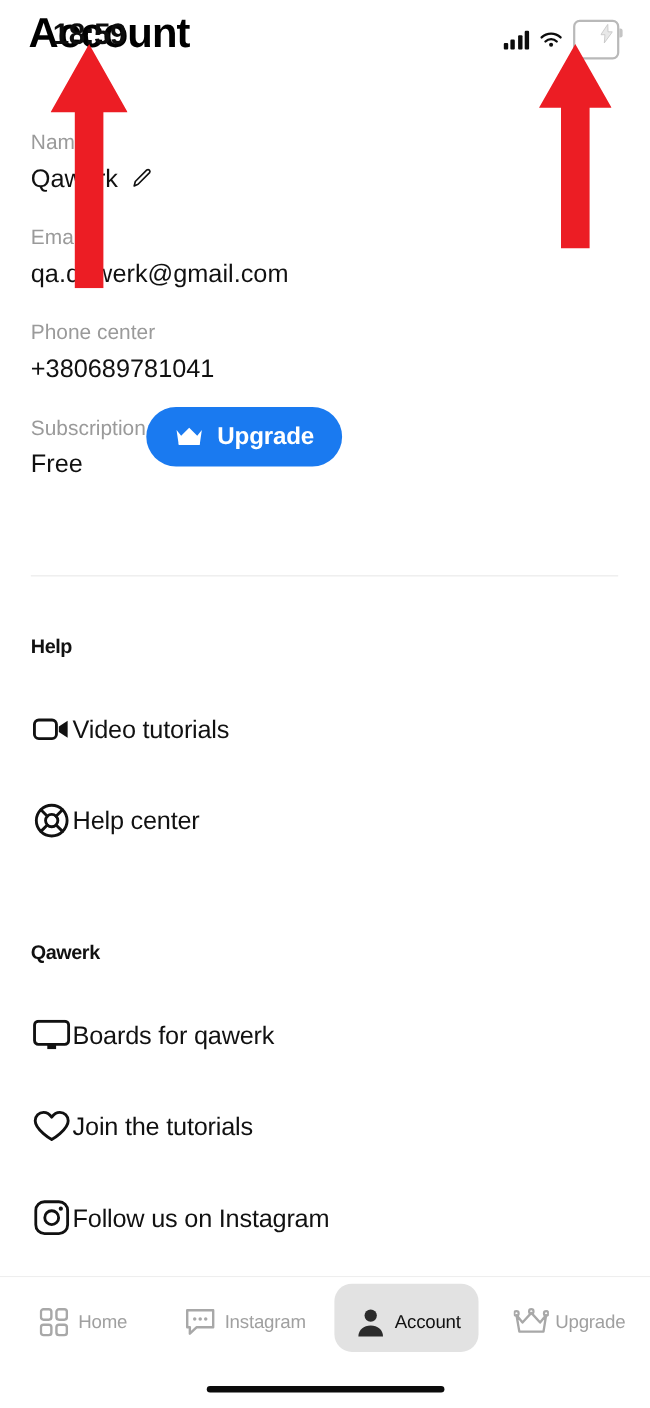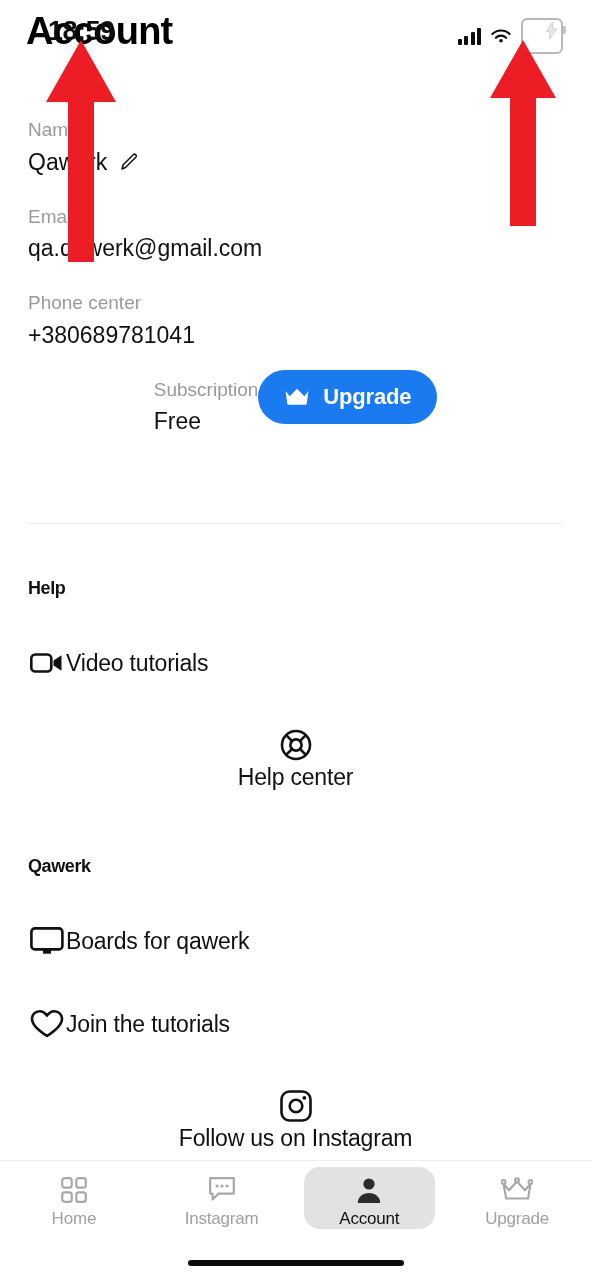--- a/index.html
+++ b/index.html
@@ -66,21 +66,21 @@
     font-size:19px; color:#9a9a9a; font-weight:400;
     line-height:1.25; margin-bottom:6px;
   }
   .field-value {
     font-size:23px; color:#111; font-weight:400; line-height:1.25;
     display:flex; align-items:center; gap:12px;
   }
   .edit-pencil { width:20px; height:20px; flex:none; }
 
   .sub-row {
-    display:flex; align-items:flex-start; justify-content:center;
+    display:flex; align-items:flex-start; justify-content:flex-start;
   }
   .upgrade-btn {
     display:flex; align-items:center; justify-content:center; gap:13px;
     background:#1a7af0; color:#fff; border:none; cursor:pointer;
     border-radius:27px; padding:0 26px; height:54px;
     margin-top:-8px;
   }
   .upgrade-btn .label {
     font-size:22px; font-weight:700; color:#fff; letter-spacing:-0.2px;
   }
@@ -96,40 +96,40 @@
   .section-help { top:578px; }
   .section-general { top:856px; }
   .section-title {
     font-size:18px; font-weight:700; color:#111;
     letter-spacing:-0.4px; margin-bottom:44px;
   }
   .menu-item {
     display:flex; align-items:center; 
     height:40px; margin-bottom:43px; cursor:pointer;
   }
-  .menu-item:last-child { margin-bottom:0;flex-direction:column; }
+  .menu-item:last-child { margin-bottom:0; }
   .menu-icon {
     width:38px; height:38px; flex:none;
     display:flex; align-items:center; justify-content:center;
   }
   .menu-label { font-size:23px; color:#111; font-weight:400; letter-spacing:-0.2px; }
 
   
   .arrow { position:absolute; z-index:8; pointer-events:none; }
   .arrow-left { left:46px; top:40px; width:70px; height:222px; }
   .arrow-right { left:490px; top:40px; width:66px; height:186px; }
 
   
   .bottom-nav {
     position:absolute; left:0; bottom:0; width:591px; height:120px;
     background:#fff; border-top:1px solid #eeeeee;
     display:flex; align-items:flex-start; z-index:6;
   }
   .nav-item {
-    flex:1; display:flex; flex-direction:column; align-items:center;
+    flex:1; display:flex; flex-direction:row; align-items:center;
     justify-content:center; gap:5px; padding-top:8px; cursor:pointer;
     border-radius:16px; margin:6px 8px 0; height:62px;
   }
   .nav-item.active { background:#e2e2e2; }
   .nav-icon { width:34px; height:30px; display:flex; align-items:center; justify-content:center; }
   .nav-label { font-size:17px; color:#a0a0a0; letter-spacing:-0.2px; }
   .nav-item.active .nav-label { color:#111; font-weight:400; }
   .home-indicator {
     position:absolute; left:50%; transform:translateX(-50%); bottom:14px;
     width:216px; height:6px; background:#0b0b0b; border-radius:3px;

